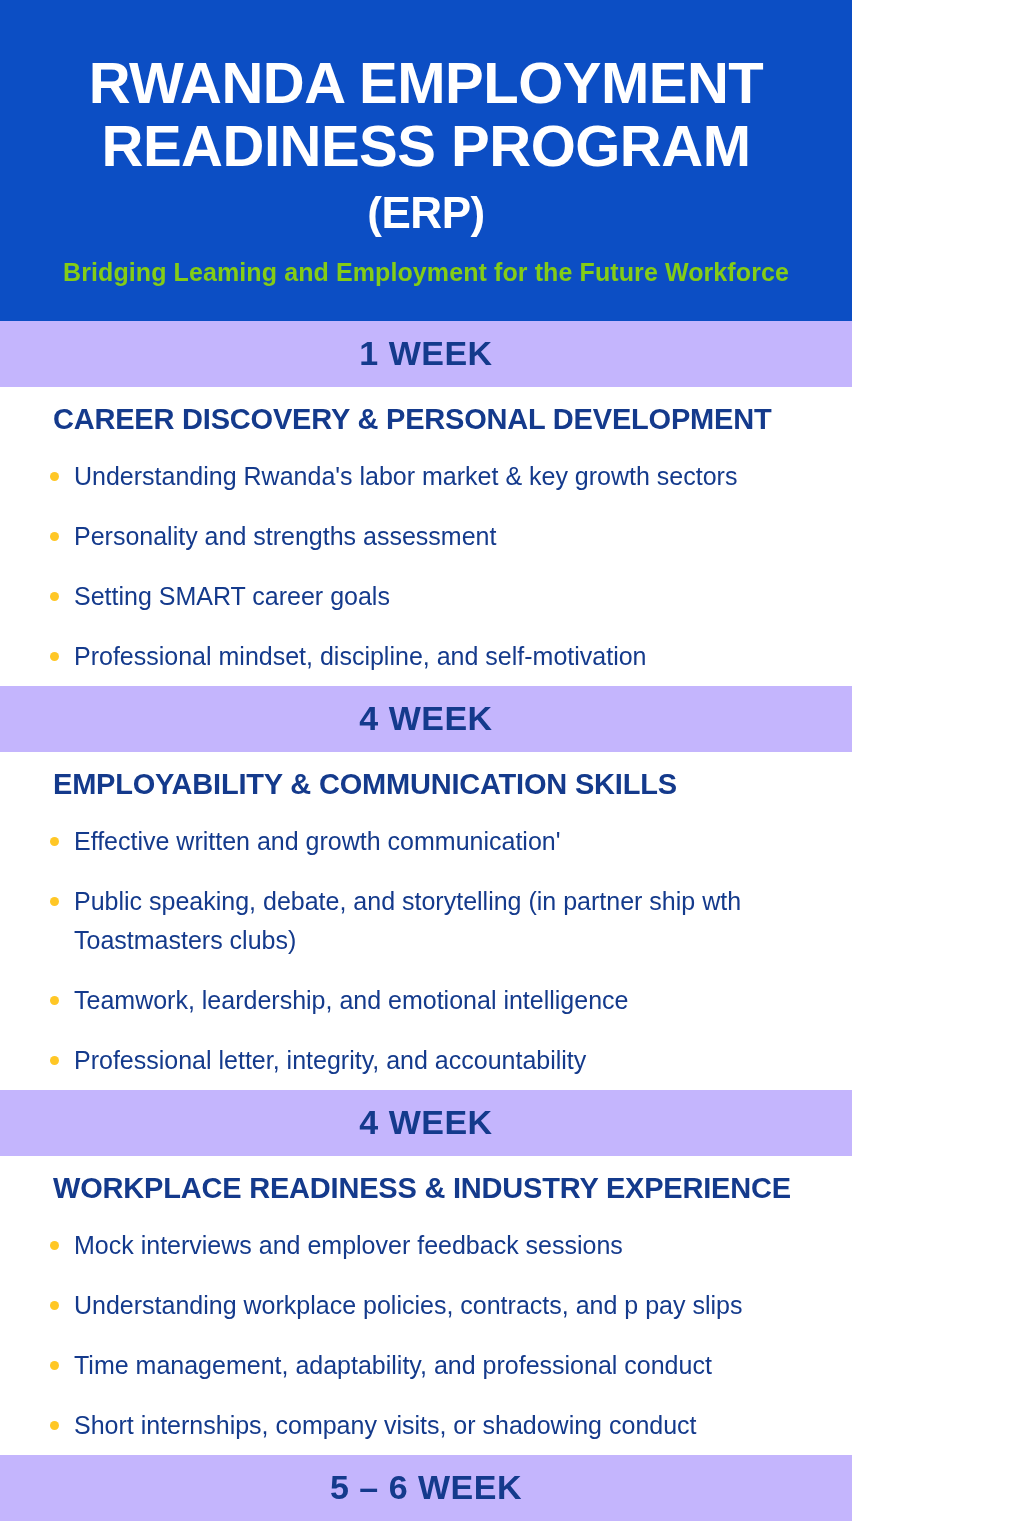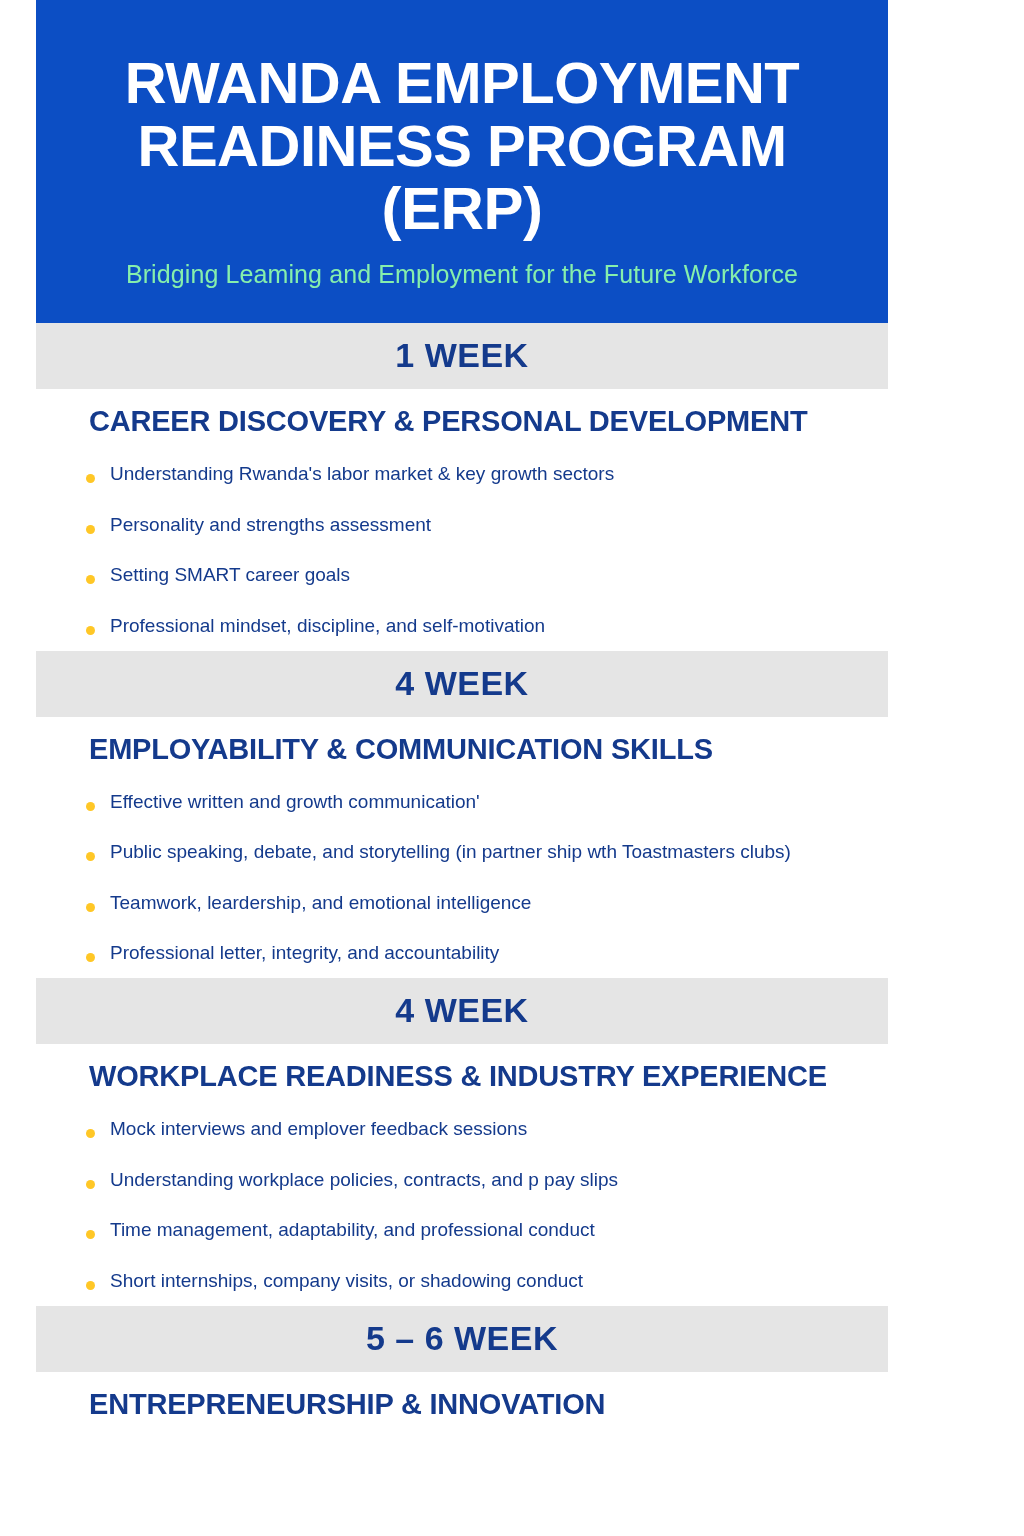--- a/index.html
+++ b/index.html
@@ -13,52 +13,51 @@
     font-family: "Liberation Sans", sans-serif;
     overflow: hidden;
   }
   .page {
     position: relative;
     width: 852px;
     height: 1536px;
     background: #ffffff;
     display: flex;
     flex-direction: column;
-    padding-left: 36px;
   }
 
   
   .header {
     background: #0c4ec4;
     padding: 52px 40px 34px 40px;
     text-align: center;
     box-sizing: border-box;
   }
   .header-title {
     color: #ffffff;
     font-size: 58px;
     font-weight: bold;
     line-height: 1.08;
     letter-spacing: -0.5px;
     margin: 0;
   }
   .header-title .erp {
-    font-size: 60px;
+    font-size: 44px;
   }
   .header-sub {
-    color: #86efac;
+    color: #84cc16;
     font-size: 25px;
-    font-weight: 400;
+    font-weight: 700;
     margin-top: 18px;
     letter-spacing: 0.1px;
   }
 
   
   .week-band {
-    background: #e5e5e5;
+    background: #c4b5fd;
     color: #143a8c;
     font-size: 34px;
     font-weight: bold;
     text-align: center;
     letter-spacing: 0.5px;
     padding: 13px 0 14px 0;
   }
 
   
   .section-body {
@@ -73,21 +72,21 @@
     margin: 0 0 6px 15px;
   }
   ul.bullets {
     list-style: none;
     margin: 0;
     padding: 0;
   }
   ul.bullets li {
     position: relative;
     color: #143a8c;
-    font-size: 19px;
+    font-size: 25px;
     line-height: 1.56;
     padding-left: 36px;
     margin-top: 21px;
   }
   ul.bullets li::before {
     content: "";
     position: absolute;
     left: 12px;
     top: 15px;
     width: 9px;

